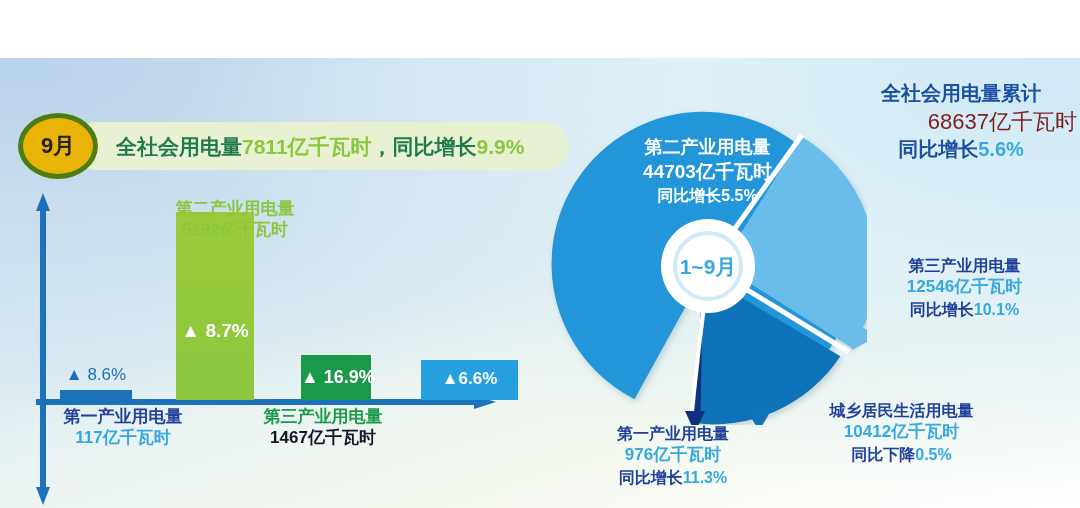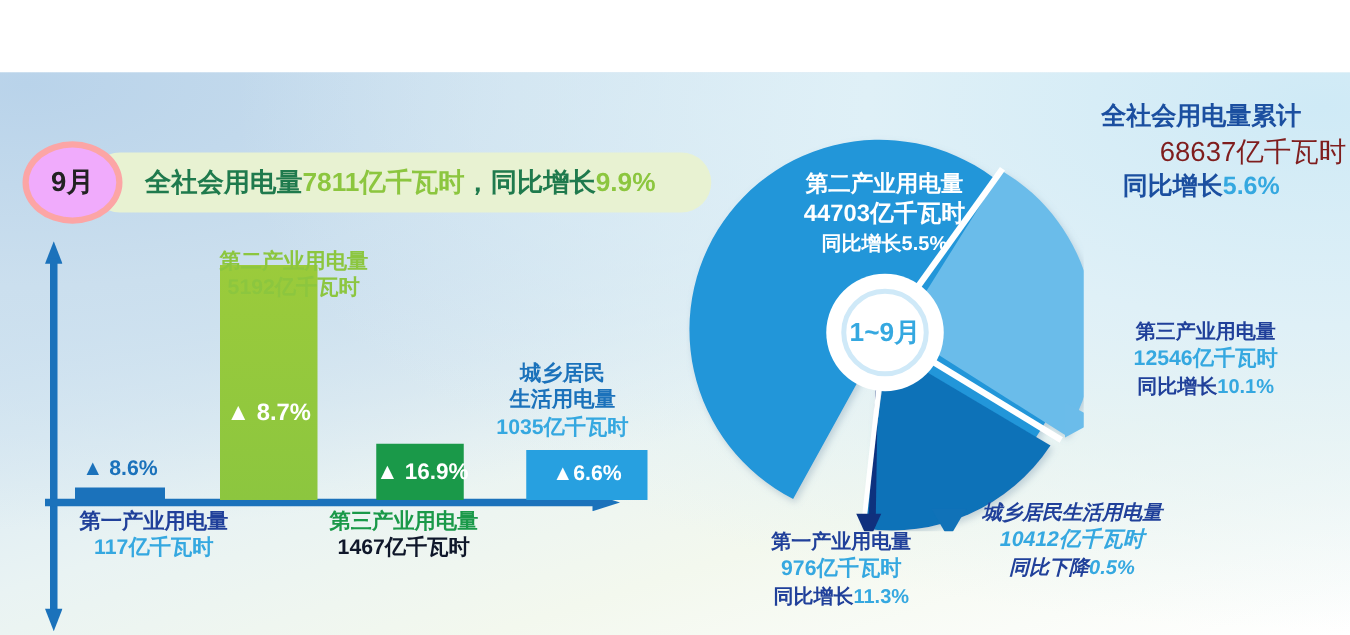--- a/index.html
+++ b/index.html
@@ -28,22 +28,22 @@
     background:
       radial-gradient(130% 150% at 98% 6%, #cfeaf6 0%, #dff0f7 26%, rgba(255,255,255,0) 62%),
       radial-gradient(120% 120% at 2% 2%, #b9d3ea 0%, #cbdfee 30%, rgba(255,255,255,0) 66%),
       linear-gradient(162deg,#bdd6ec 0%,#d5e7f3 28%,#e9f3f3 52%,#f3f8ee 72%,#ffffff 100%);
   }
 
   
   #month-badge{
     position:absolute;left:18px;top:113px;width:80px;height:66px;
     border-radius:50%;
-    background:#f0abfc;
-    border:5px solid #fca5a5;
+    background:#eab308;
+    border:5px solid #4d7c0f;
     box-sizing:border-box;
     display:flex;align-items:center;justify-content:center;
     z-index:6;
   }
   #month-badge-label{font-size:22px;font-weight:bold;color:#222;line-height:1;}
   #banner{
     position:absolute;left:72px;top:122px;width:497px;height:48px;
     background:#e8f2d2;border-radius:24px;
     display:flex;align-items:center;
     padding-left:44px;box-sizing:border-box;
@@ -67,21 +67,21 @@
 
   .bar-inner{
     position:absolute;left:0;width:100%;
     text-align:center;color:#ffffff;font-weight:bold;white-space:nowrap;
   }
   #bar2-inner{top:108px;font-size:19px;}
   #bar3-inner{top:12px;font-size:18px;}
   #bar4-inner{top:9px;font-size:17px;}
 
   .above-pct{
-    position:absolute;font-size:17px;font-weight:bold;color:#1b72bb;white-space:nowrap;
+    position:absolute;font-size:17px;font-weight:normal;color:#1b72bb;white-space:nowrap;
   }
   #bar1-pct{left:24px;top:170px;width:72px;text-align:center;}
 
   
   .cap{position:absolute;text-align:center;white-space:nowrap;line-height:1.25;}
   .cap .t{font-size:17px;font-weight:bold;display:block;}
   .cap .v{font-size:17px;font-weight:bold;display:block;}
 
   #cap1{left:33px;top:406px;width:180px;}
   #cap1 .t{color:#20409a;}
@@ -117,21 +117,21 @@
 
   
   .dlab{position:absolute;text-align:center;white-space:nowrap;line-height:1.32;}
   .dlab .t{font-size:16px;font-weight:bold;color:#20409a;display:block;}
   .dlab .v{font-size:17px;font-weight:bold;color:#35a8e0;display:block;}
   .dlab .g{font-size:16px;font-weight:bold;color:#20409a;display:block;}
   .dlab .g .p{color:#35a8e0;font-weight:bold;}
 
   #dlab-tertiary{left:852px;top:255px;width:225px;}
   #dlab-primary{left:578px;top:423px;width:190px;}
-  #dlab-resident{left:750px;top:400px;width:215px;font-style:italic;}
+  #dlab-resident{left:794px;top:400px;width:215px;}
 
   
   #summary{position:absolute;left:845px;top:80px;width:232px;text-align:center;line-height:1.34;}
   #summary .s1{font-size:20px;font-weight:bold;color:#1b4fa0;display:block;white-space:nowrap;}
   #summary .s2{font-size:22px;font-weight:normal;color:#7f1d1d;display:block;white-space:nowrap;text-align:right;}
   #summary .s3{font-size:20px;font-weight:bold;color:#1b4fa0;display:block;white-space:nowrap;}
   #summary .s3 .p{color:#35a8e0;}
 
   
   #donut-inner-label{
@@ -197,25 +197,20 @@
   <div class="cap" id="cap2">
     <span class="t">第二产业用电量</span>
     <span class="v">5192亿千瓦时</span>
   </div>
 
   <div class="cap" id="cap3">
     <span class="t">第三产业用电量</span>
     <span class="v">1467亿千瓦时</span>
   </div>
 
-  <div class="cap" id="cap4">
-    <span class="t">城乡居民</span>
-    <span class="t">生活用电量</span>
-    <span class="v">1035亿千瓦时</span>
-  </div>
 
   <div id="donut-wrap">
     <svg id="donut-svg" width="318" height="318" viewBox="0 0 318 318">
       <defs>
         <filter id="sh" x="-25%" y="-25%" width="150%" height="150%">
           <feDropShadow dx="2" dy="3" stdDeviation="3" flood-color="#6d8ea5" flood-opacity="0.35"></feDropShadow>
         </filter>
       </defs>
       <g filter="url(#sh)">
 

